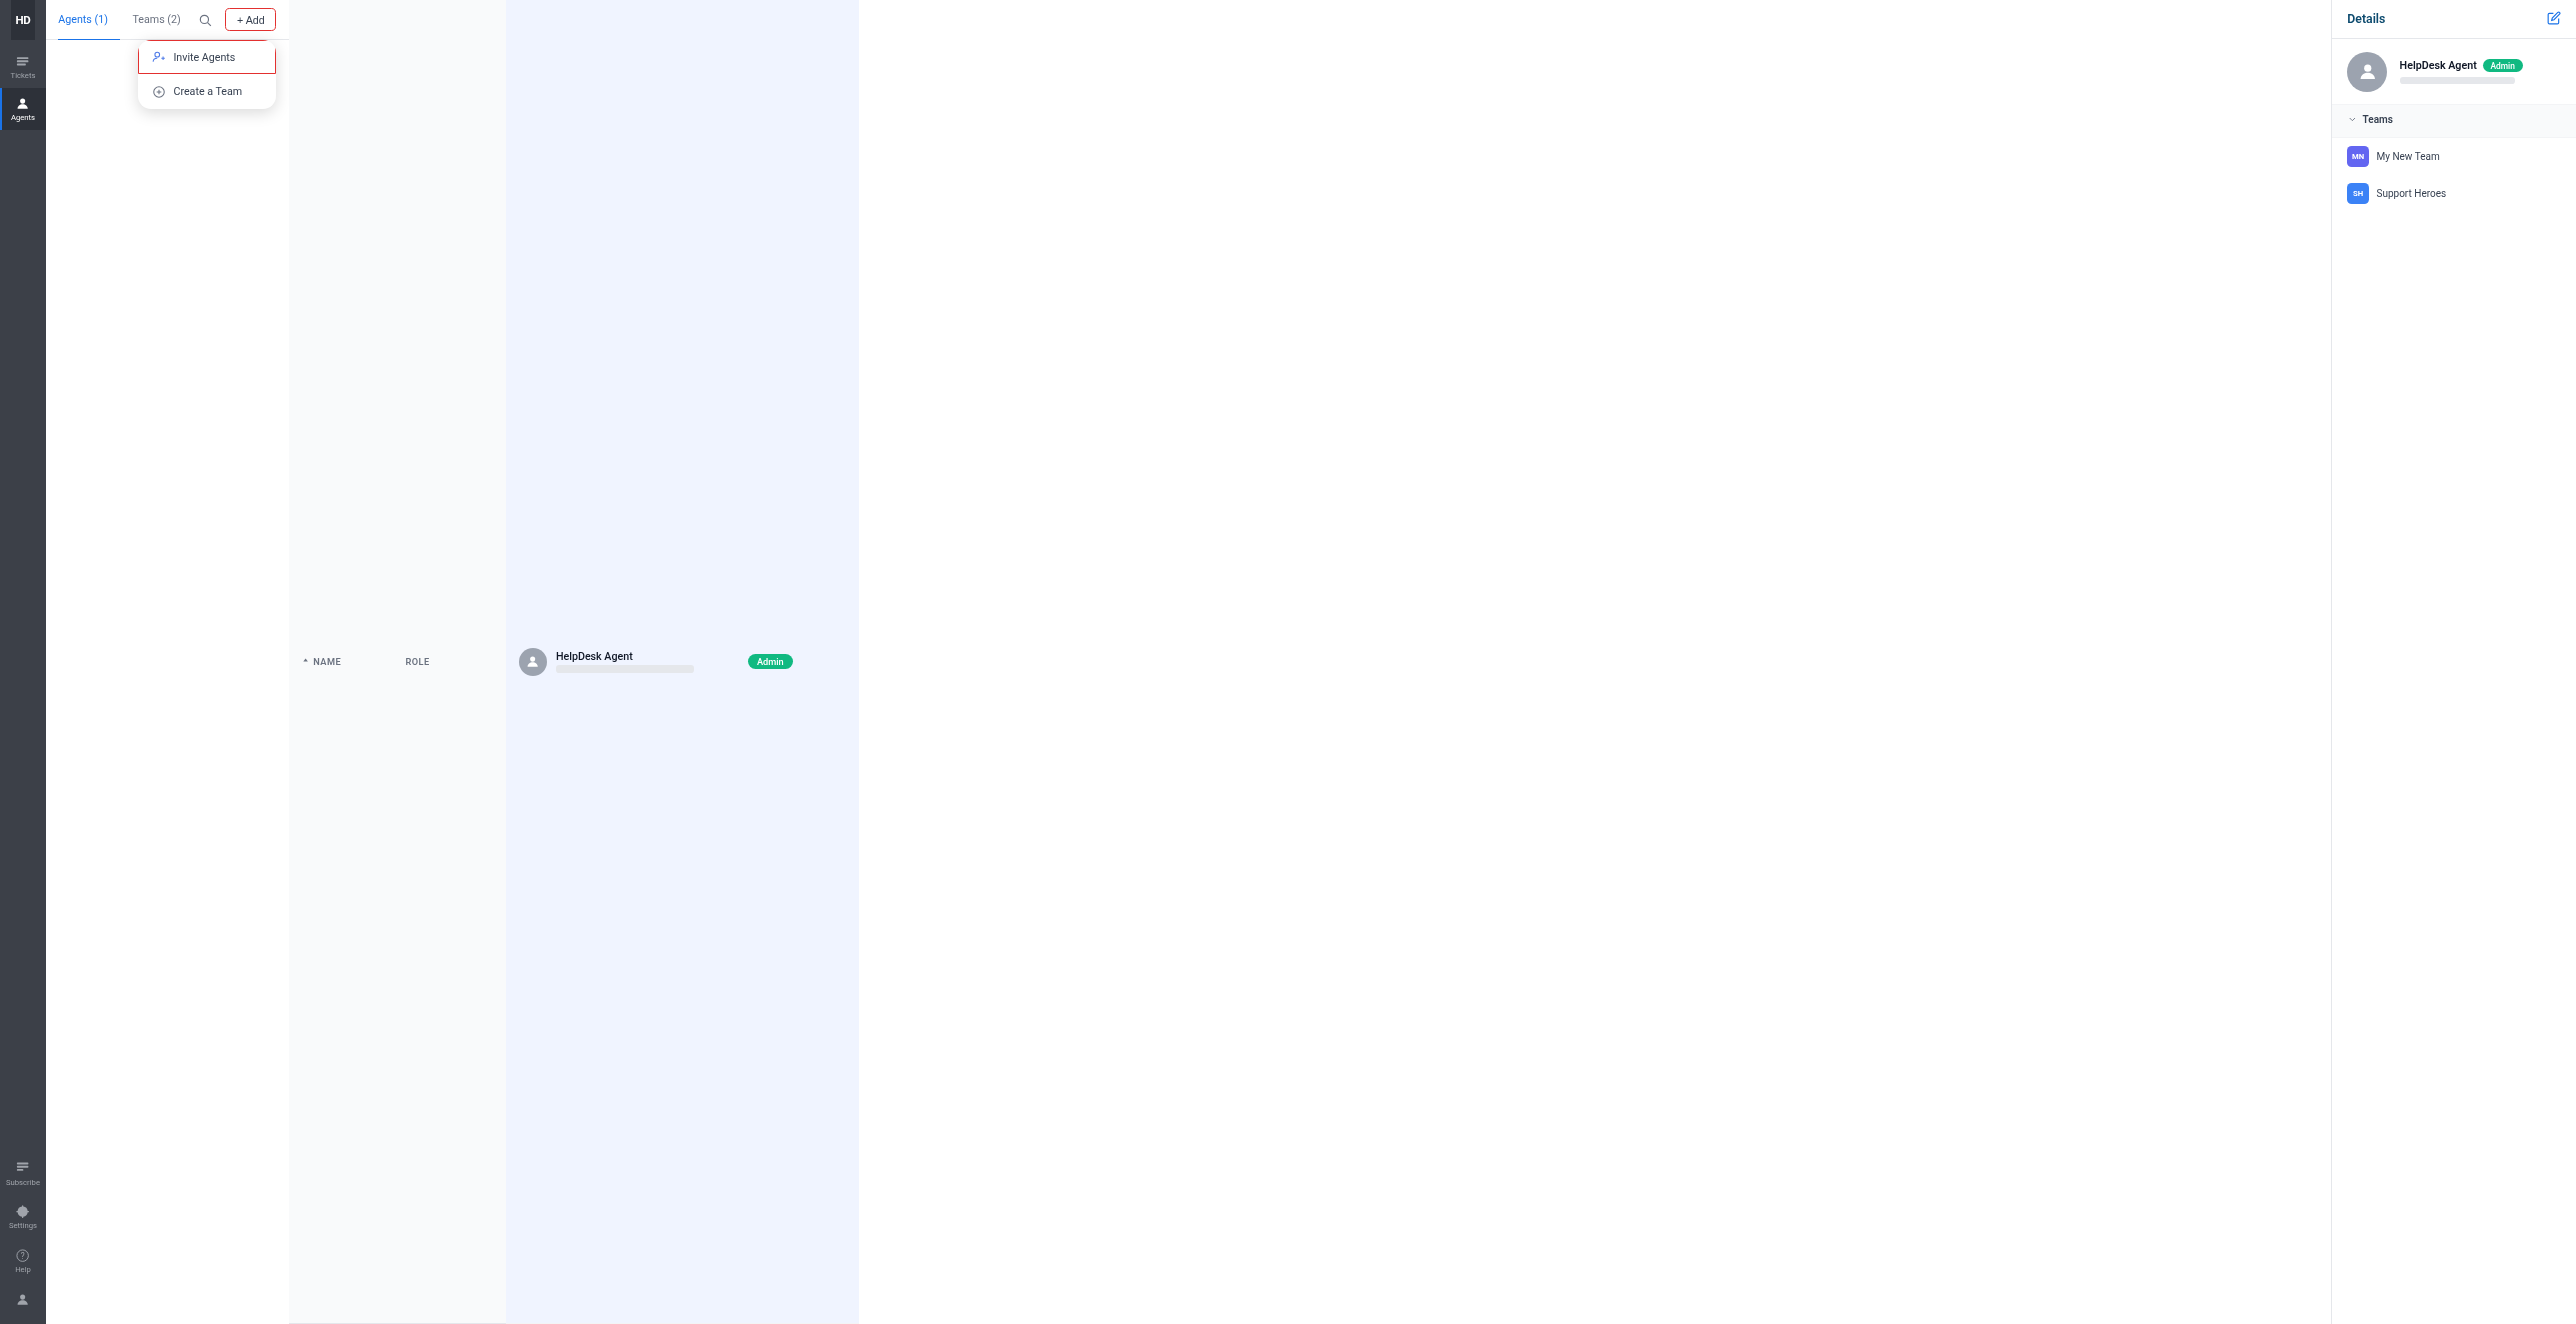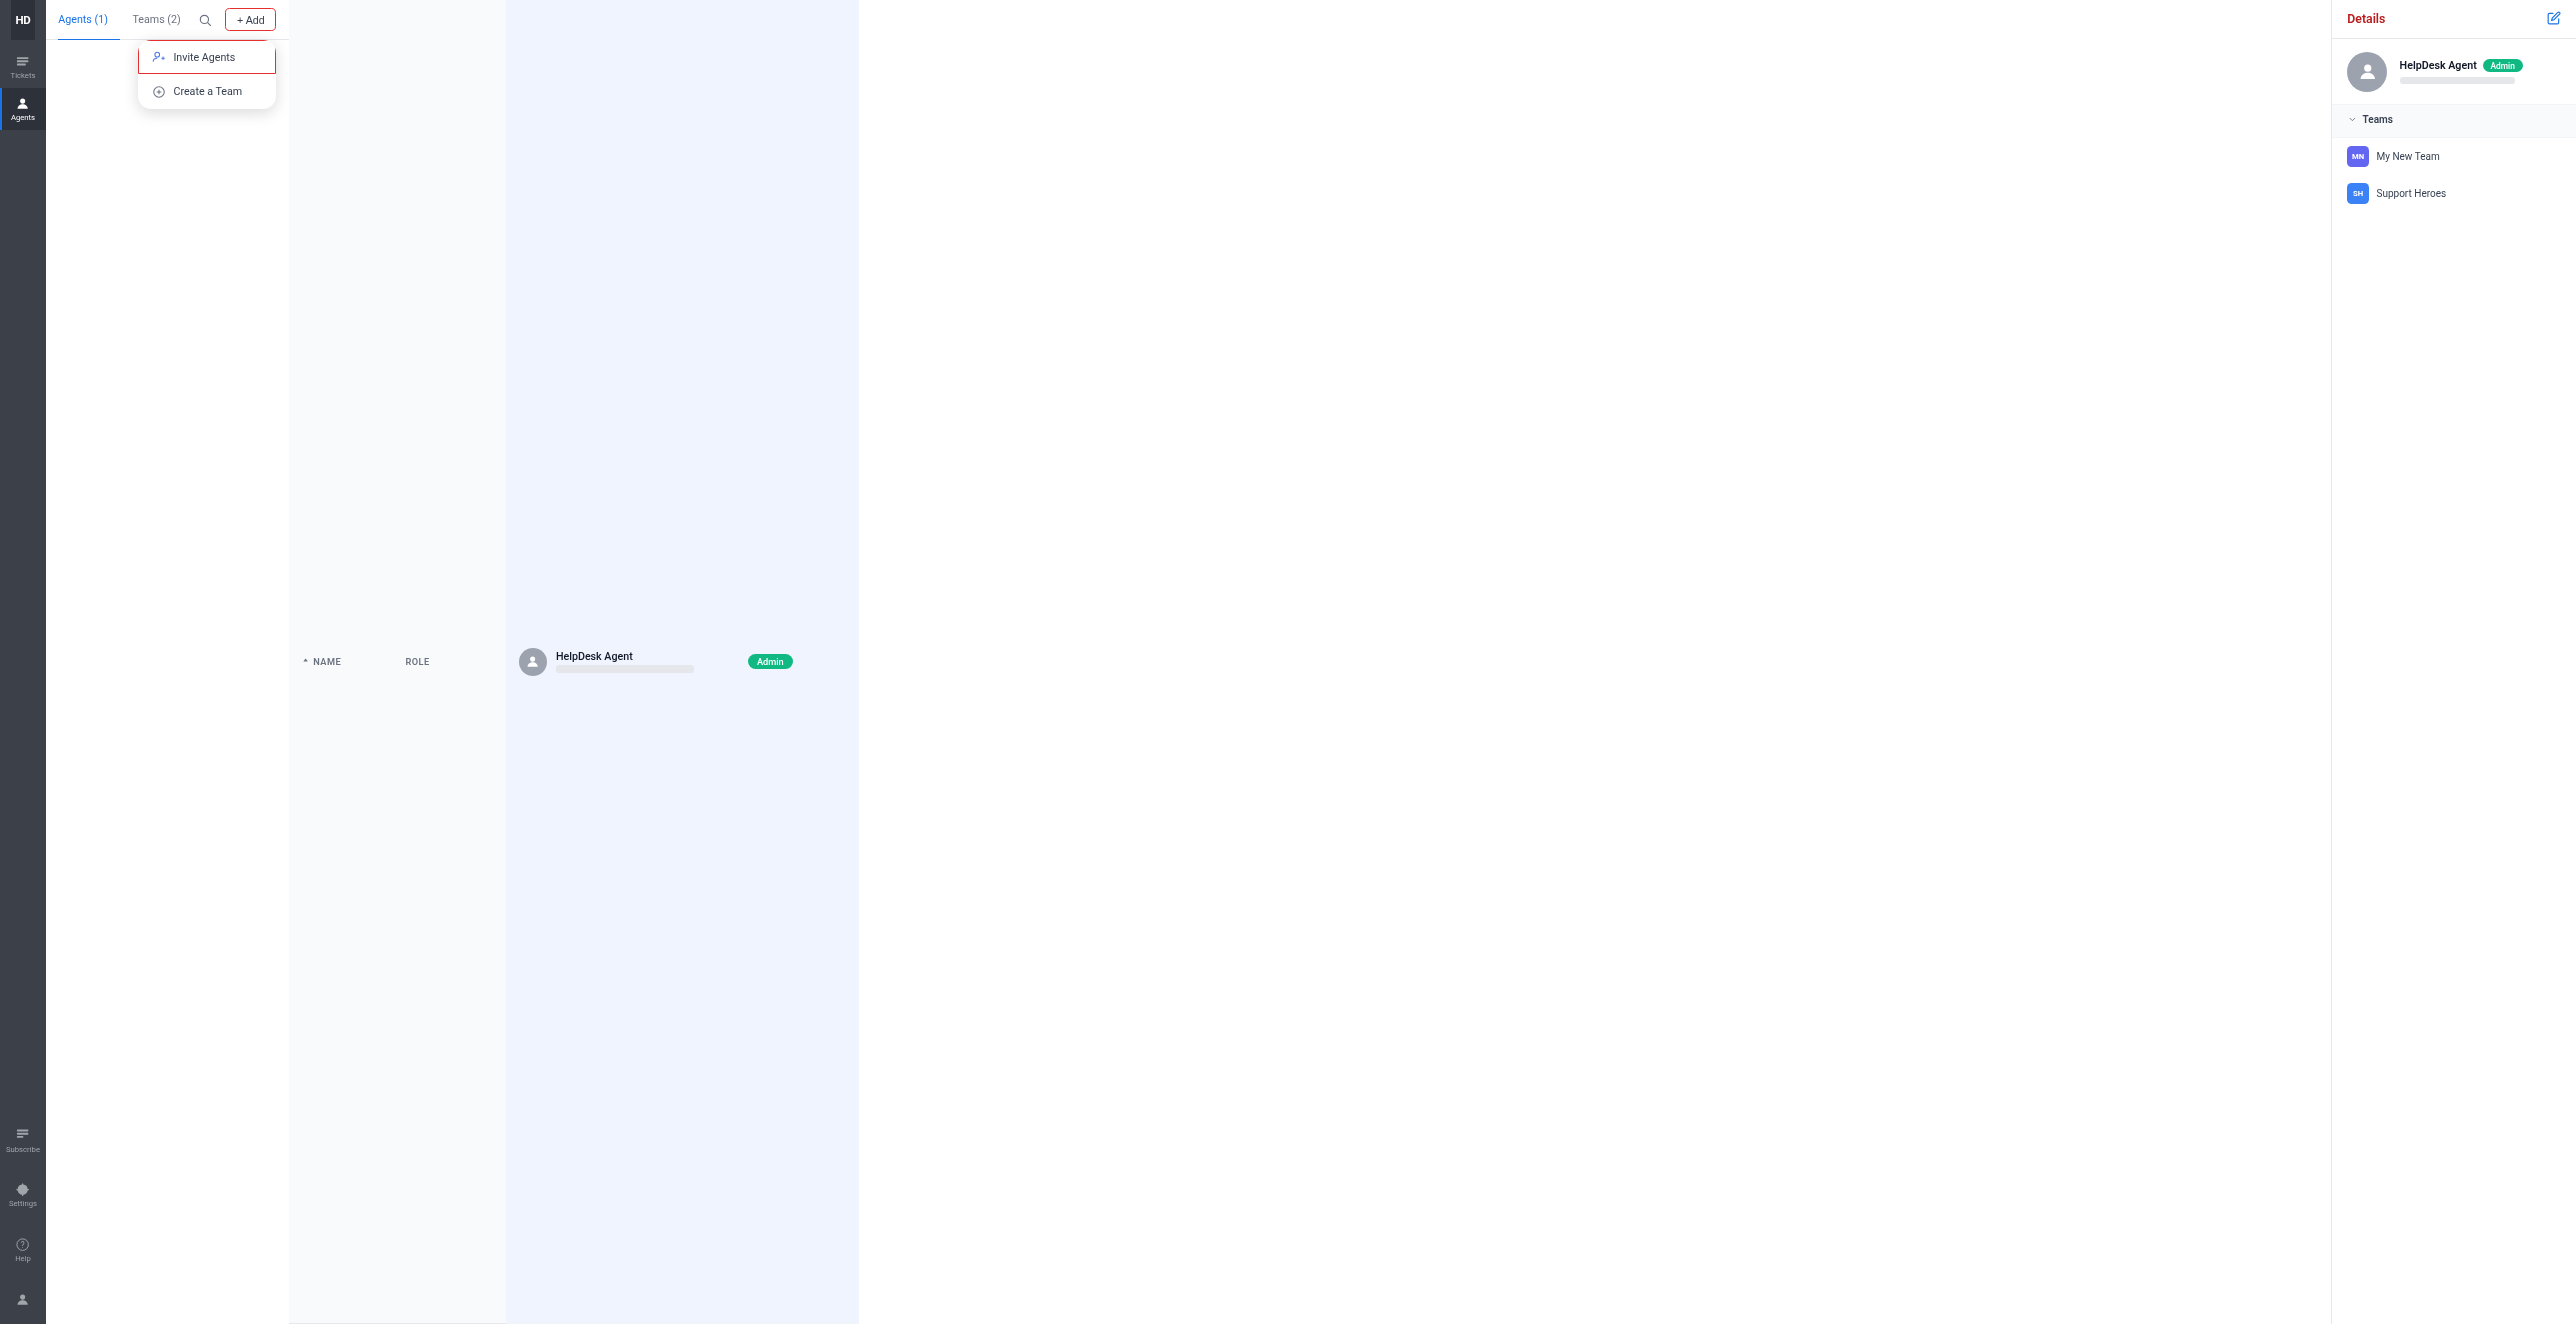--- a/index.html
+++ b/index.html
@@ -70,21 +70,21 @@
       fill: currentColor;
     }
     .sidebar-item span {
       font-size: 7.7px;
     }
     .sidebar-bottom {
       display: flex;
       flex-direction: column;
       align-items: center;
       padding-bottom: 9.2px;
-      gap: 13px;
+      gap: 2px;
       width: 100%;
     }
 
     
     .main-content {
       flex: 1;
       display: flex;
       background: #fff;
       min-width: 0;
     }
@@ -245,21 +245,21 @@
     .panel-header {
       display: flex;
       align-items: center;
       justify-content: space-between;
       padding: 10.7px 15.3px;
       border-bottom: 0.8px solid #e5e7eb;
     }
     .panel-title {
       font-size: 12.3px;
       font-weight: 600;
-      color: #b91c1c;
+      color: #0c4a6e;
     }
     .panel-edit-icon {
       color: #1a73e8;
       cursor: pointer;
     }
     .panel-agent-info {
       display: flex;
       align-items: center;
       padding: 12.3px 15.3px;
       gap: 12.3px;

